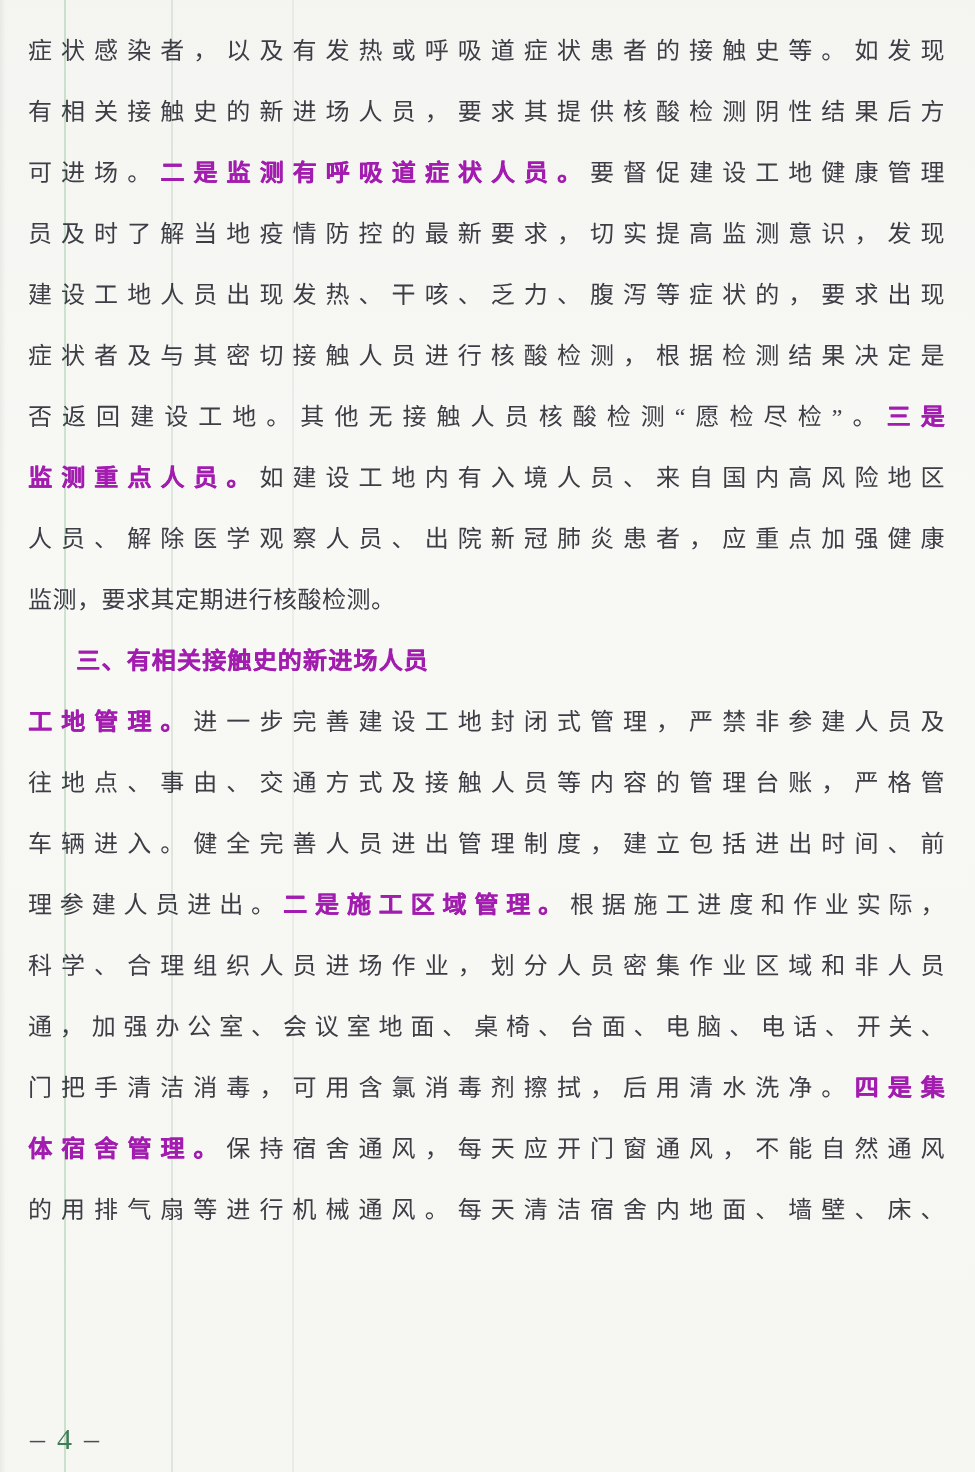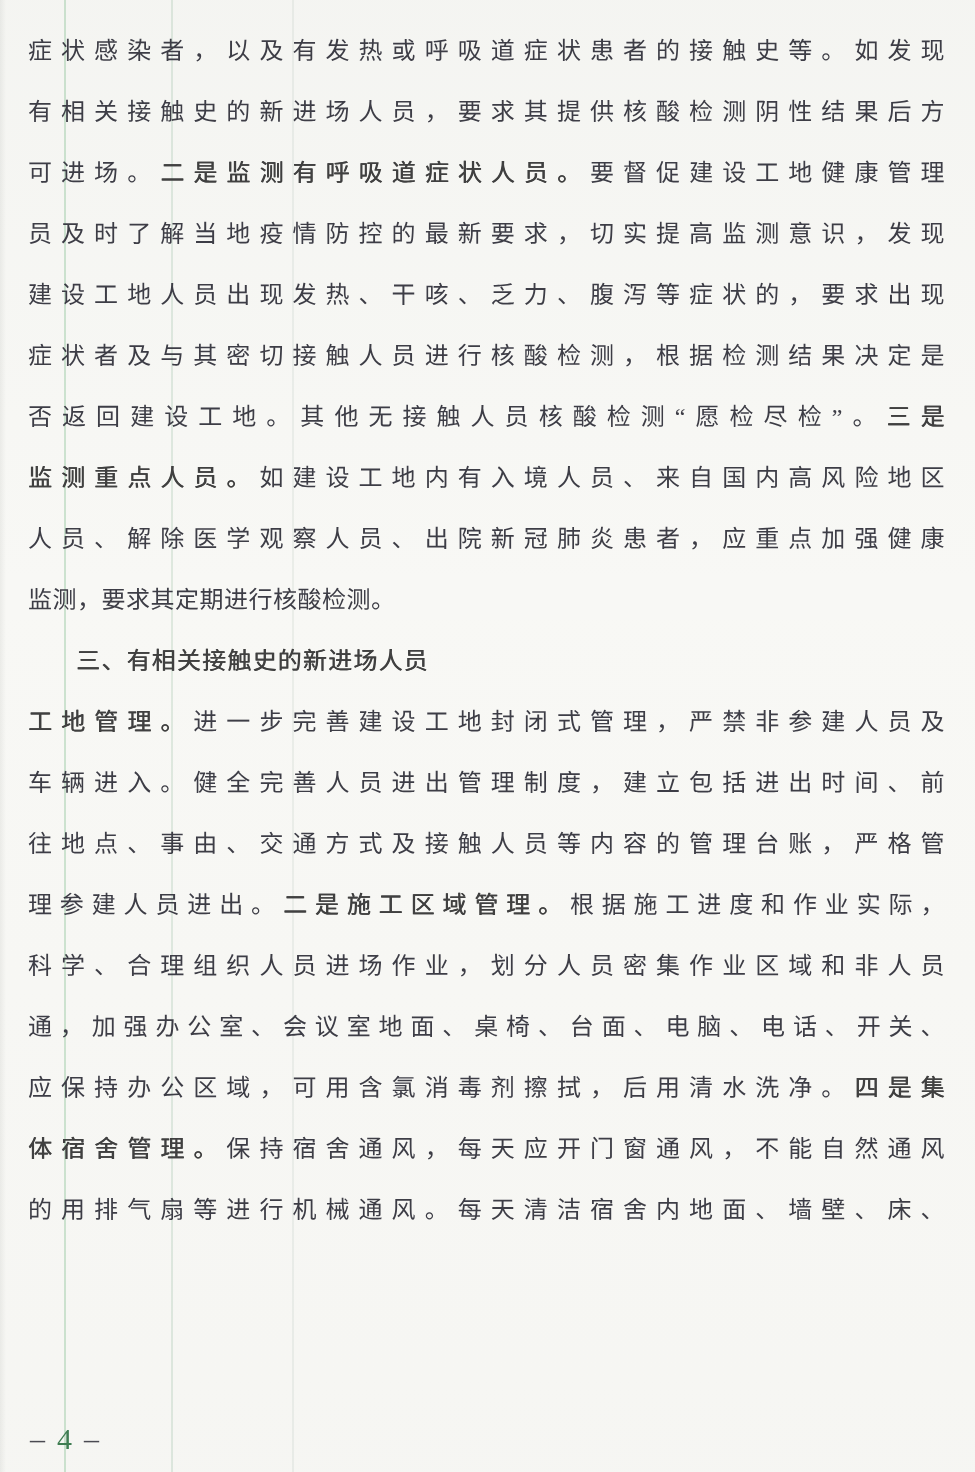--- a/index.html
+++ b/index.html
@@ -59,22 +59,22 @@
     text-justify: inter-character;
   }
   .line.nojust {
     text-align: left;
     text-align-last: left;
   }
   .line.indent {
     text-indent: 2em;
   }
   .seg-bold {
-    font-weight: 400;
-    color: #404040;
+    font-weight: 700;
+    color: #a21caf;
     text-shadow: 0.5px 0 0 currentColor;
   }
   .line.heading {
     letter-spacing: 1.2px;
   }
   .footer {
     position: absolute;
     left: 30px;
     bottom: 16px;
     font-size: 30px;
@@ -100,24 +100,24 @@
       <div class="line"><span class="seg">可进场。</span><span class="seg-bold">二是监测有呼吸道症状人员。</span><span class="seg">要督促建设工地健康管理</span></div>
       <div class="line"><span class="seg">员及时了解当地疫情防控的最新要求，切实提高监测意识，发现</span></div>
       <div class="line"><span class="seg">建设工地人员出现发热、干咳、乏力、腹泻等症状的，要求出现</span></div>
       <div class="line"><span class="seg">症状者及与其密切接触人员进行核酸检测，根据检测结果决定是</span></div>
       <div class="line"><span class="seg">否返回建设工地。其他无接触人员核酸检测“愿检尽检”。</span><span class="seg-bold">三是</span></div>
       <div class="line"><span class="seg-bold">监测重点人员。</span><span class="seg">如建设工地内有入境人员、来自国内高风险地区</span></div>
       <div class="line"><span class="seg">人员、解除医学观察人员、出院新冠肺炎患者，应重点加强健康</span></div>
       <div class="line nojust"><span class="seg">监测，要求其定期进行核酸检测。</span></div>
       <div class="line nojust indent heading"><span class="seg-bold">三、有相关接触史的新进场人员</span></div>
       <div class="line"><span class="seg-bold">工地管理。</span><span class="seg">进一步完善建设工地封闭式管理，严禁非参建人员及</span></div>
+      <div class="line"><span class="seg">往地点、事由、交通方式及接触人员等内容的管理台账，严格管</span></div>
       <div class="line"><span class="seg">车辆进入。健全完善人员进出管理制度，建立包括进出时间、前</span></div>
-      <div class="line"><span class="seg">往地点、事由、交通方式及接触人员等内容的管理台账，严格管</span></div>
       <div class="line"><span class="seg">理参建人员进出。</span><span class="seg-bold">二是施工区域管理。</span><span class="seg">根据施工进度和作业实际，</span></div>
       <div class="line"><span class="seg">科学、合理组织人员进场作业，划分人员密集作业区域和非人员</span></div>
       <div class="line"><span class="seg">通，加强办公室、会议室地面、桌椅、台面、电脑、电话、开关、</span></div>
-      <div class="line"><span class="seg">应保持办公区域，可用含氯消毒剂擦拭，后用清水洗净。</span><span class="seg-bold">四是集</span></div>
+      <div class="line"><span class="seg">门把手清洁消毒，可用含氯消毒剂擦拭，后用清水洗净。</span><span class="seg-bold">四是集</span></div>
       <div class="line"><span class="seg-bold">体宿舍管理。</span><span class="seg">保持宿舍通风，每天应开门窗通风，不能自然通风</span></div>
       <div class="line"><span class="seg">的用排气扇等进行机械通风。每天清洁宿舍内地面、墙壁、床、</span></div>
     </div>
 
   <div class="footer"><span>–</span><span class="num">4</span><span>–</span></div>
 </div>
 
 </body></html>

